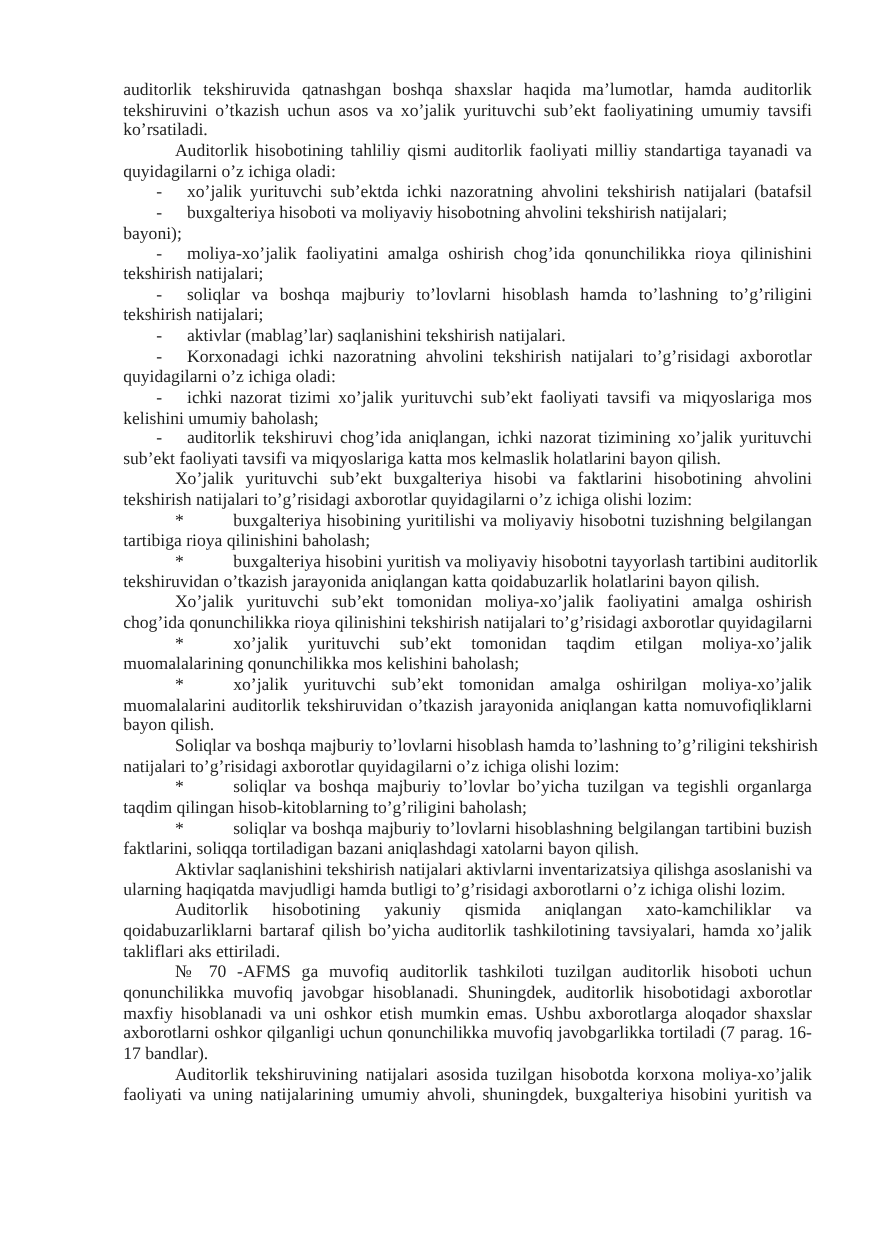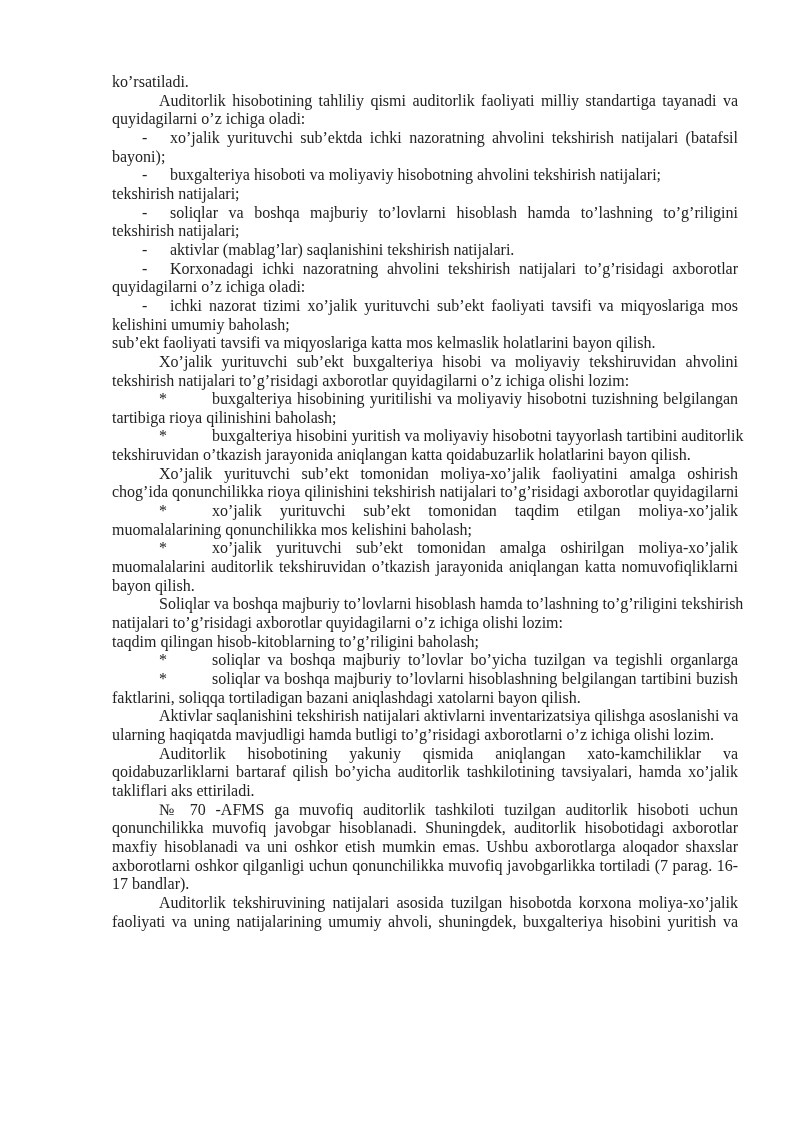--- a/index.html
+++ b/index.html
@@ -60,52 +60,56 @@
   .line.star .bullet {
     display: inline-block;
     width: 53px;
   }
 </style>
 </head>
 <body>
 
 <div class="page">
   <div class="doc" style="color: rgb(34, 34, 34);">
+      <div class="line"><span>auditorlik tekshiruvida qatnashgan boshqa shaxslar haqida ma’lumotlar, hamda auditorlik</span></div>
+      <div class="line"><span>tekshiruvini o’tkazish uchun asos va xo’jalik yurituvchi sub’ekt faoliyatining umumiy tavsifi</span></div>
       <div class="line flush"><span>ko’rsatiladi.</span></div>
       <div class="line indent"><span>Auditorlik hisobotining tahliliy qismi auditorlik faoliyati milliy standartiga tayanadi va</span></div>
       <div class="line flush"><span>quyidagilarni o’z ichiga oladi:</span></div>
       <div class="line dash"><span class="bullet">-</span><span>xo’jalik yurituvchi sub’ektda ichki nazoratning ahvolini tekshirish natijalari (batafsil</span></div>
+      <div class="line dash flush"><span class="bullet">-</span><span>buxgalteriya hisoboti va moliyaviy hisobotning ahvolini tekshirish natijalari;</span></div>
       <div class="line flush"><span>bayoni);</span></div>
-      <div class="line dash flush"><span class="bullet">-</span><span>buxgalteriya hisoboti va moliyaviy hisobotning ahvolini tekshirish natijalari;</span></div>
+      <div class="line dash"><span class="bullet">-</span><span>moliya-xo’jalik faoliyatini amalga oshirish chog’ida qonunchilikka rioya qilinishini</span></div>
       <div class="line flush"><span>tekshirish natijalari;</span></div>
       <div class="line dash"><span class="bullet">-</span><span>soliqlar va boshqa majburiy to’lovlarni hisoblash hamda to’lashning to’g’riligini</span></div>
       <div class="line flush"><span>tekshirish natijalari;</span></div>
       <div class="line dash flush"><span class="bullet">-</span><span>aktivlar (mablag’lar) saqlanishini tekshirish natijalari.</span></div>
       <div class="line dash"><span class="bullet">-</span><span>Korxonadagi ichki nazoratning ahvolini tekshirish natijalari to’g’risidagi axborotlar</span></div>
       <div class="line flush"><span>quyidagilarni o’z ichiga oladi:</span></div>
       <div class="line dash"><span class="bullet">-</span><span>ichki nazorat tizimi xo’jalik yurituvchi sub’ekt faoliyati tavsifi va miqyoslariga mos</span></div>
       <div class="line flush"><span>kelishini umumiy baholash;</span></div>
+      <div class="line dash"><span class="bullet">-</span><span>auditorlik tekshiruvi chog’ida aniqlangan, ichki nazorat tizimining xo’jalik yurituvchi</span></div>
       <div class="line flush"><span>sub’ekt faoliyati tavsifi va miqyoslariga katta mos kelmaslik holatlarini bayon qilish.</span></div>
-      <div class="line indent"><span>Xo’jalik yurituvchi sub’ekt buxgalteriya hisobi va moliyaviy tekshiruvidan ahvolini</span></div>
+      <div class="line indent"><span>Xo’jalik yurituvchi sub’ekt buxgalteriya hisobi va faktlarini hisobotining ahvolini</span></div>
       <div class="line flush"><span>tekshirish natijalari to’g’risidagi axborotlar quyidagilarni o’z ichiga olishi lozim:</span></div>
       <div class="line star"><span class="bullet">*</span><span>buxgalteriya hisobining yuritilishi va moliyaviy hisobotni tuzishning belgilangan</span></div>
       <div class="line flush"><span>tartibiga rioya qilinishini baholash;</span></div>
       <div class="line star"><span class="bullet">*</span><span>buxgalteriya hisobini yuritish va moliyaviy hisobotni tayyorlash tartibini auditorlik</span></div>
       <div class="line flush"><span>tekshiruvidan o’tkazish jarayonida aniqlangan katta qoidabuzarlik holatlarini bayon qilish.</span></div>
       <div class="line indent"><span>Xo’jalik yurituvchi sub’ekt tomonidan moliya-xo’jalik faoliyatini amalga oshirish</span></div>
       <div class="line"><span>chog’ida qonunchilikka rioya qilinishini tekshirish natijalari to’g’risidagi axborotlar quyidagilarni</span></div>
       <div class="line star"><span class="bullet">*</span><span>xo’jalik yurituvchi sub’ekt tomonidan taqdim etilgan moliya-xo’jalik</span></div>
       <div class="line flush"><span>muomalalarining qonunchilikka mos kelishini baholash;</span></div>
       <div class="line star"><span class="bullet">*</span><span>xo’jalik yurituvchi sub’ekt tomonidan amalga oshirilgan moliya-xo’jalik</span></div>
       <div class="line"><span>muomalalarini auditorlik tekshiruvidan o’tkazish jarayonida aniqlangan katta nomuvofiqliklarni</span></div>
       <div class="line flush"><span>bayon qilish.</span></div>
       <div class="line indent"><span>Soliqlar va boshqa majburiy to’lovlarni hisoblash hamda to’lashning to’g’riligini tekshirish</span></div>
       <div class="line flush"><span>natijalari to’g’risidagi axborotlar quyidagilarni o’z ichiga olishi lozim:</span></div>
+      <div class="line star"><span class="bullet">*</span><span>soliqlar va boshqa majburiy to’lovlar bo’yicha tuzilgan va tegishli organlarga</span></div>
       <div class="line flush"><span>taqdim qilingan hisob-kitoblarning to’g’riligini baholash;</span></div>
-      <div class="line star"><span class="bullet">*</span><span>soliqlar va boshqa majburiy to’lovlar bo’yicha tuzilgan va tegishli organlarga</span></div>
       <div class="line star"><span class="bullet">*</span><span>soliqlar va boshqa majburiy to’lovlarni hisoblashning belgilangan tartibini buzish</span></div>
       <div class="line flush"><span>faktlarini, soliqqa tortiladigan bazani aniqlashdagi xatolarni bayon qilish.</span></div>
       <div class="line indent"><span>Aktivlar saqlanishini tekshirish natijalari aktivlarni inventarizatsiya qilishga asoslanishi va</span></div>
       <div class="line flush"><span>ularning haqiqatda mavjudligi hamda butligi to’g’risidagi axborotlarni o’z ichiga olishi lozim.</span></div>
       <div class="line indent"><span>Auditorlik hisobotining yakuniy qismida aniqlangan xato-kamchiliklar va</span></div>
       <div class="line"><span>qoidabuzarliklarni bartaraf qilish bo’yicha auditorlik tashkilotining tavsiyalari, hamda xo’jalik</span></div>
       <div class="line flush"><span>takliflari aks ettiriladi.</span></div>
       <div class="line indent"><span>№ 70 -AFMS ga muvofiq auditorlik tashkiloti tuzilgan auditorlik hisoboti uchun</span></div>
       <div class="line"><span>qonunchilikka muvofiq javobgar hisoblanadi. Shuningdek, auditorlik hisobotidagi axborotlar</span></div>
       <div class="line"><span>maxfiy hisoblanadi va uni oshkor etish mumkin emas. Ushbu axborotlarga aloqador shaxslar</span></div>

